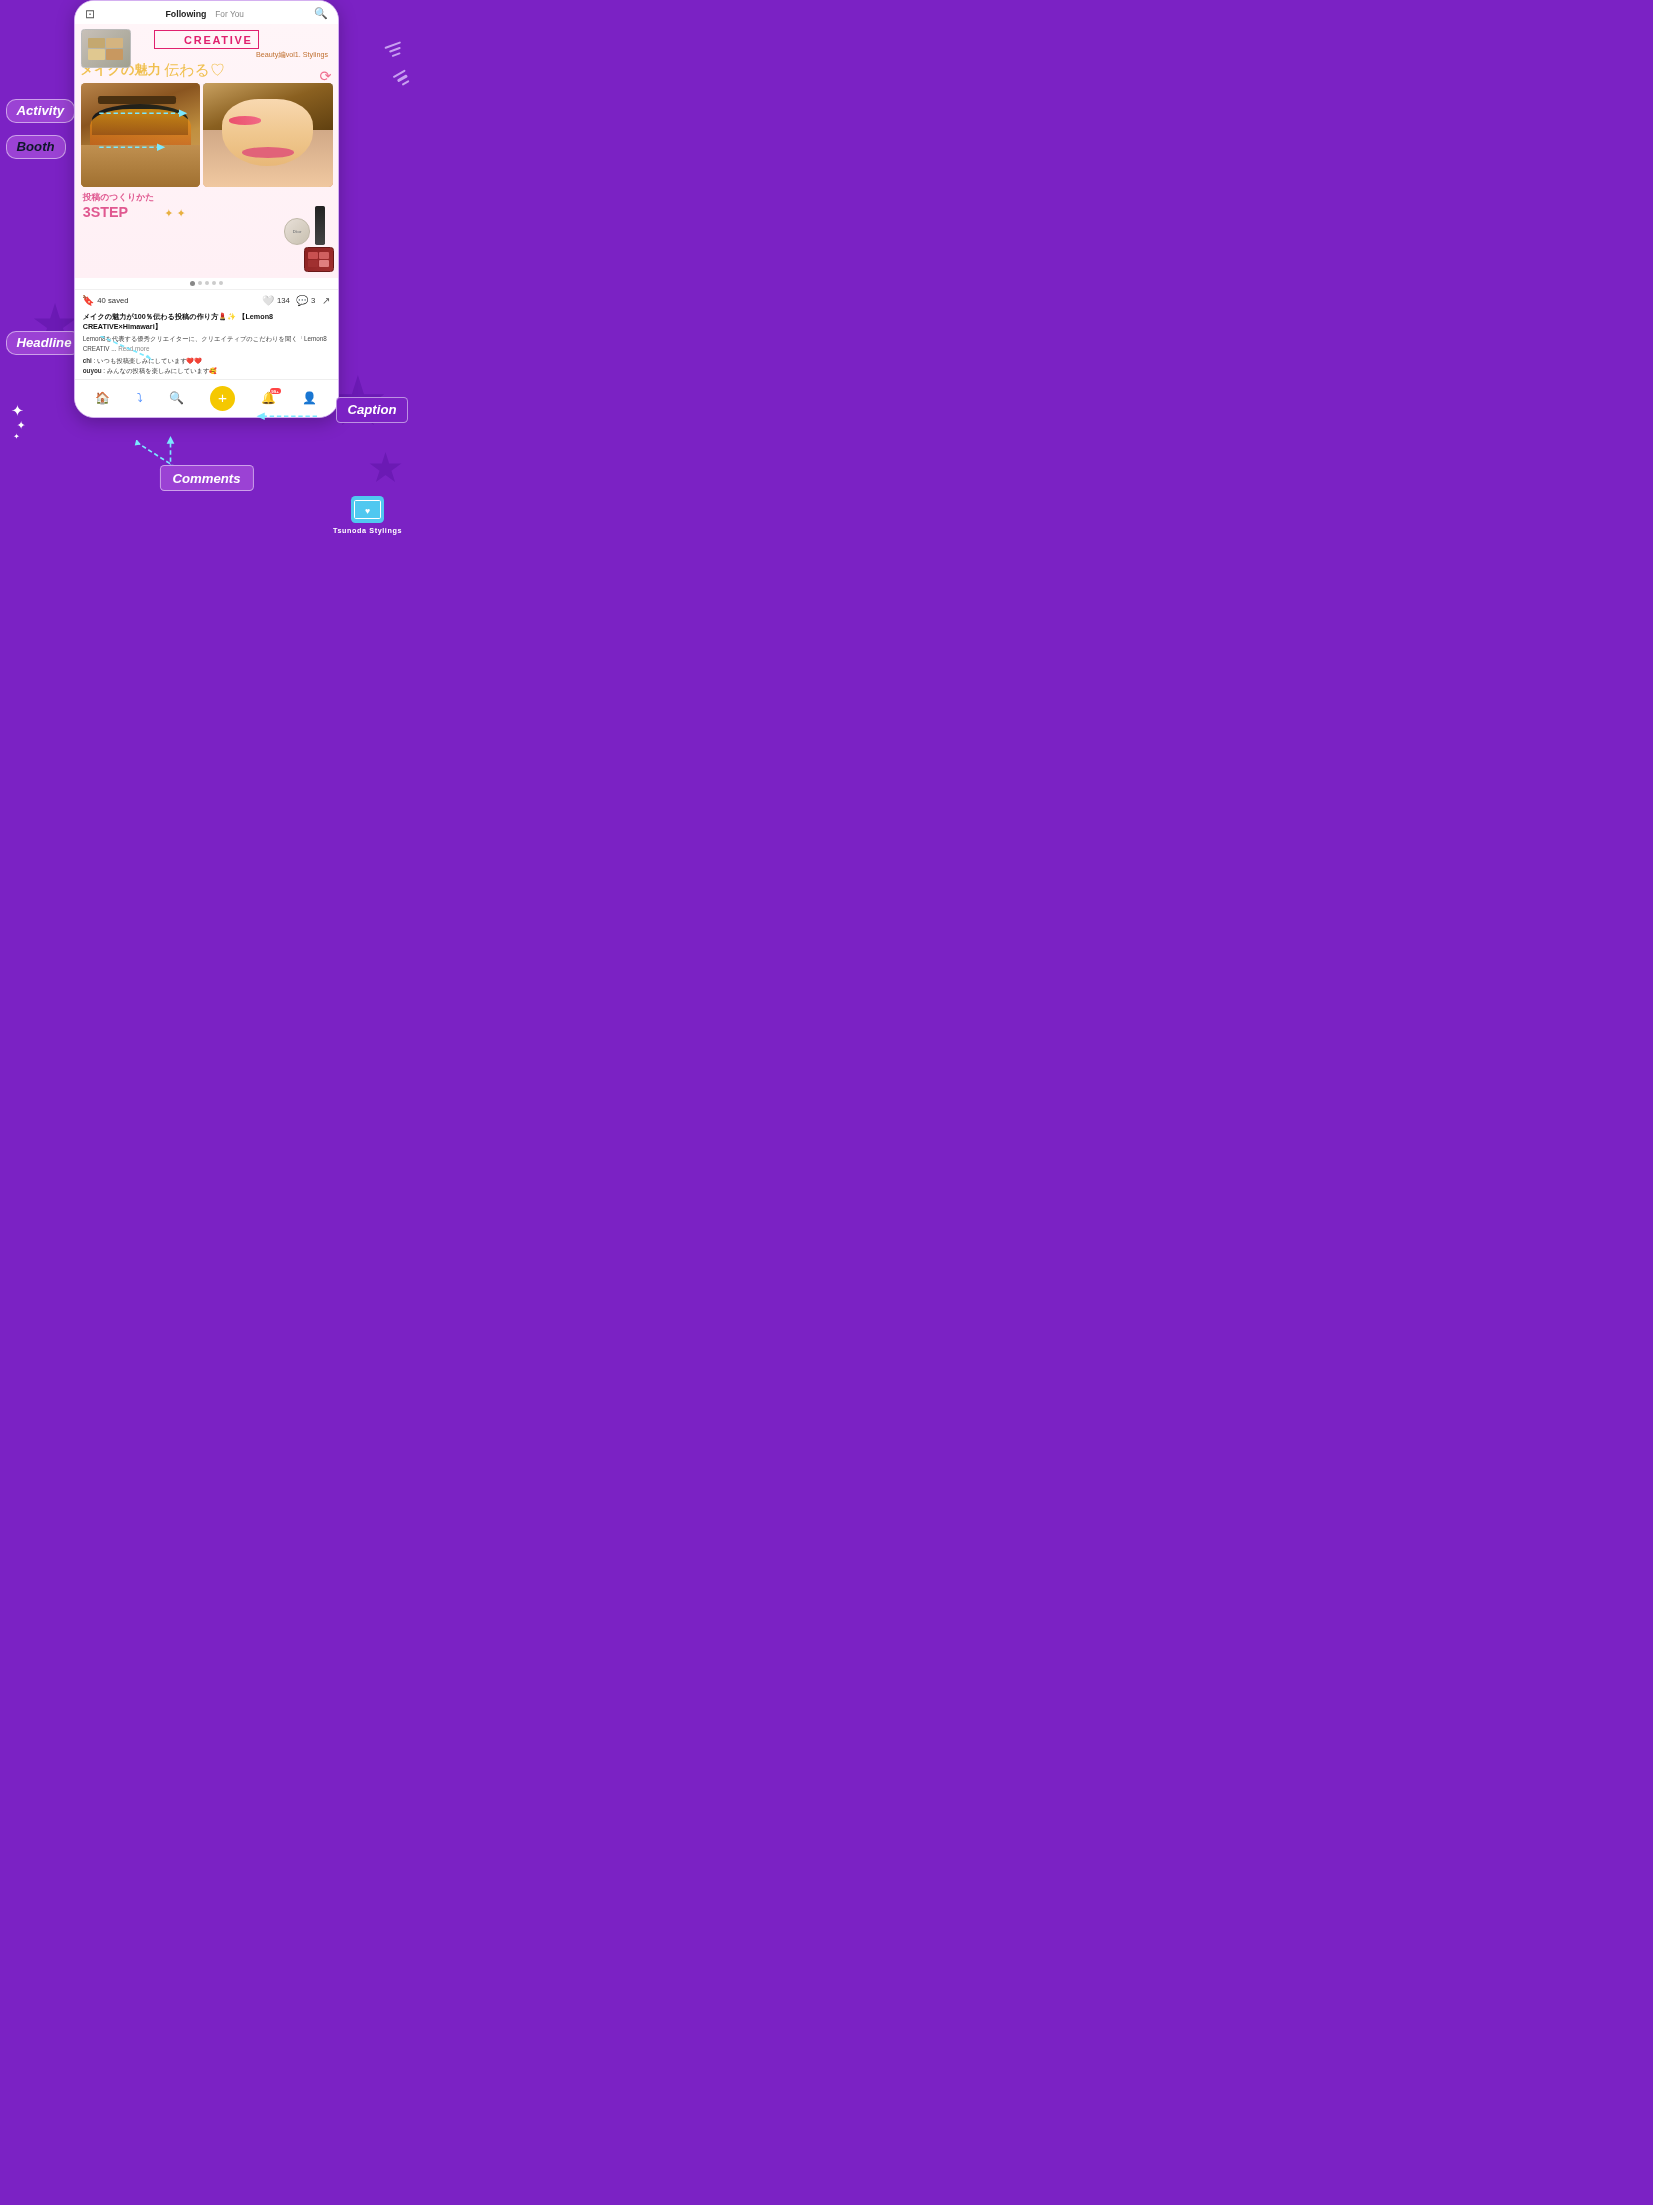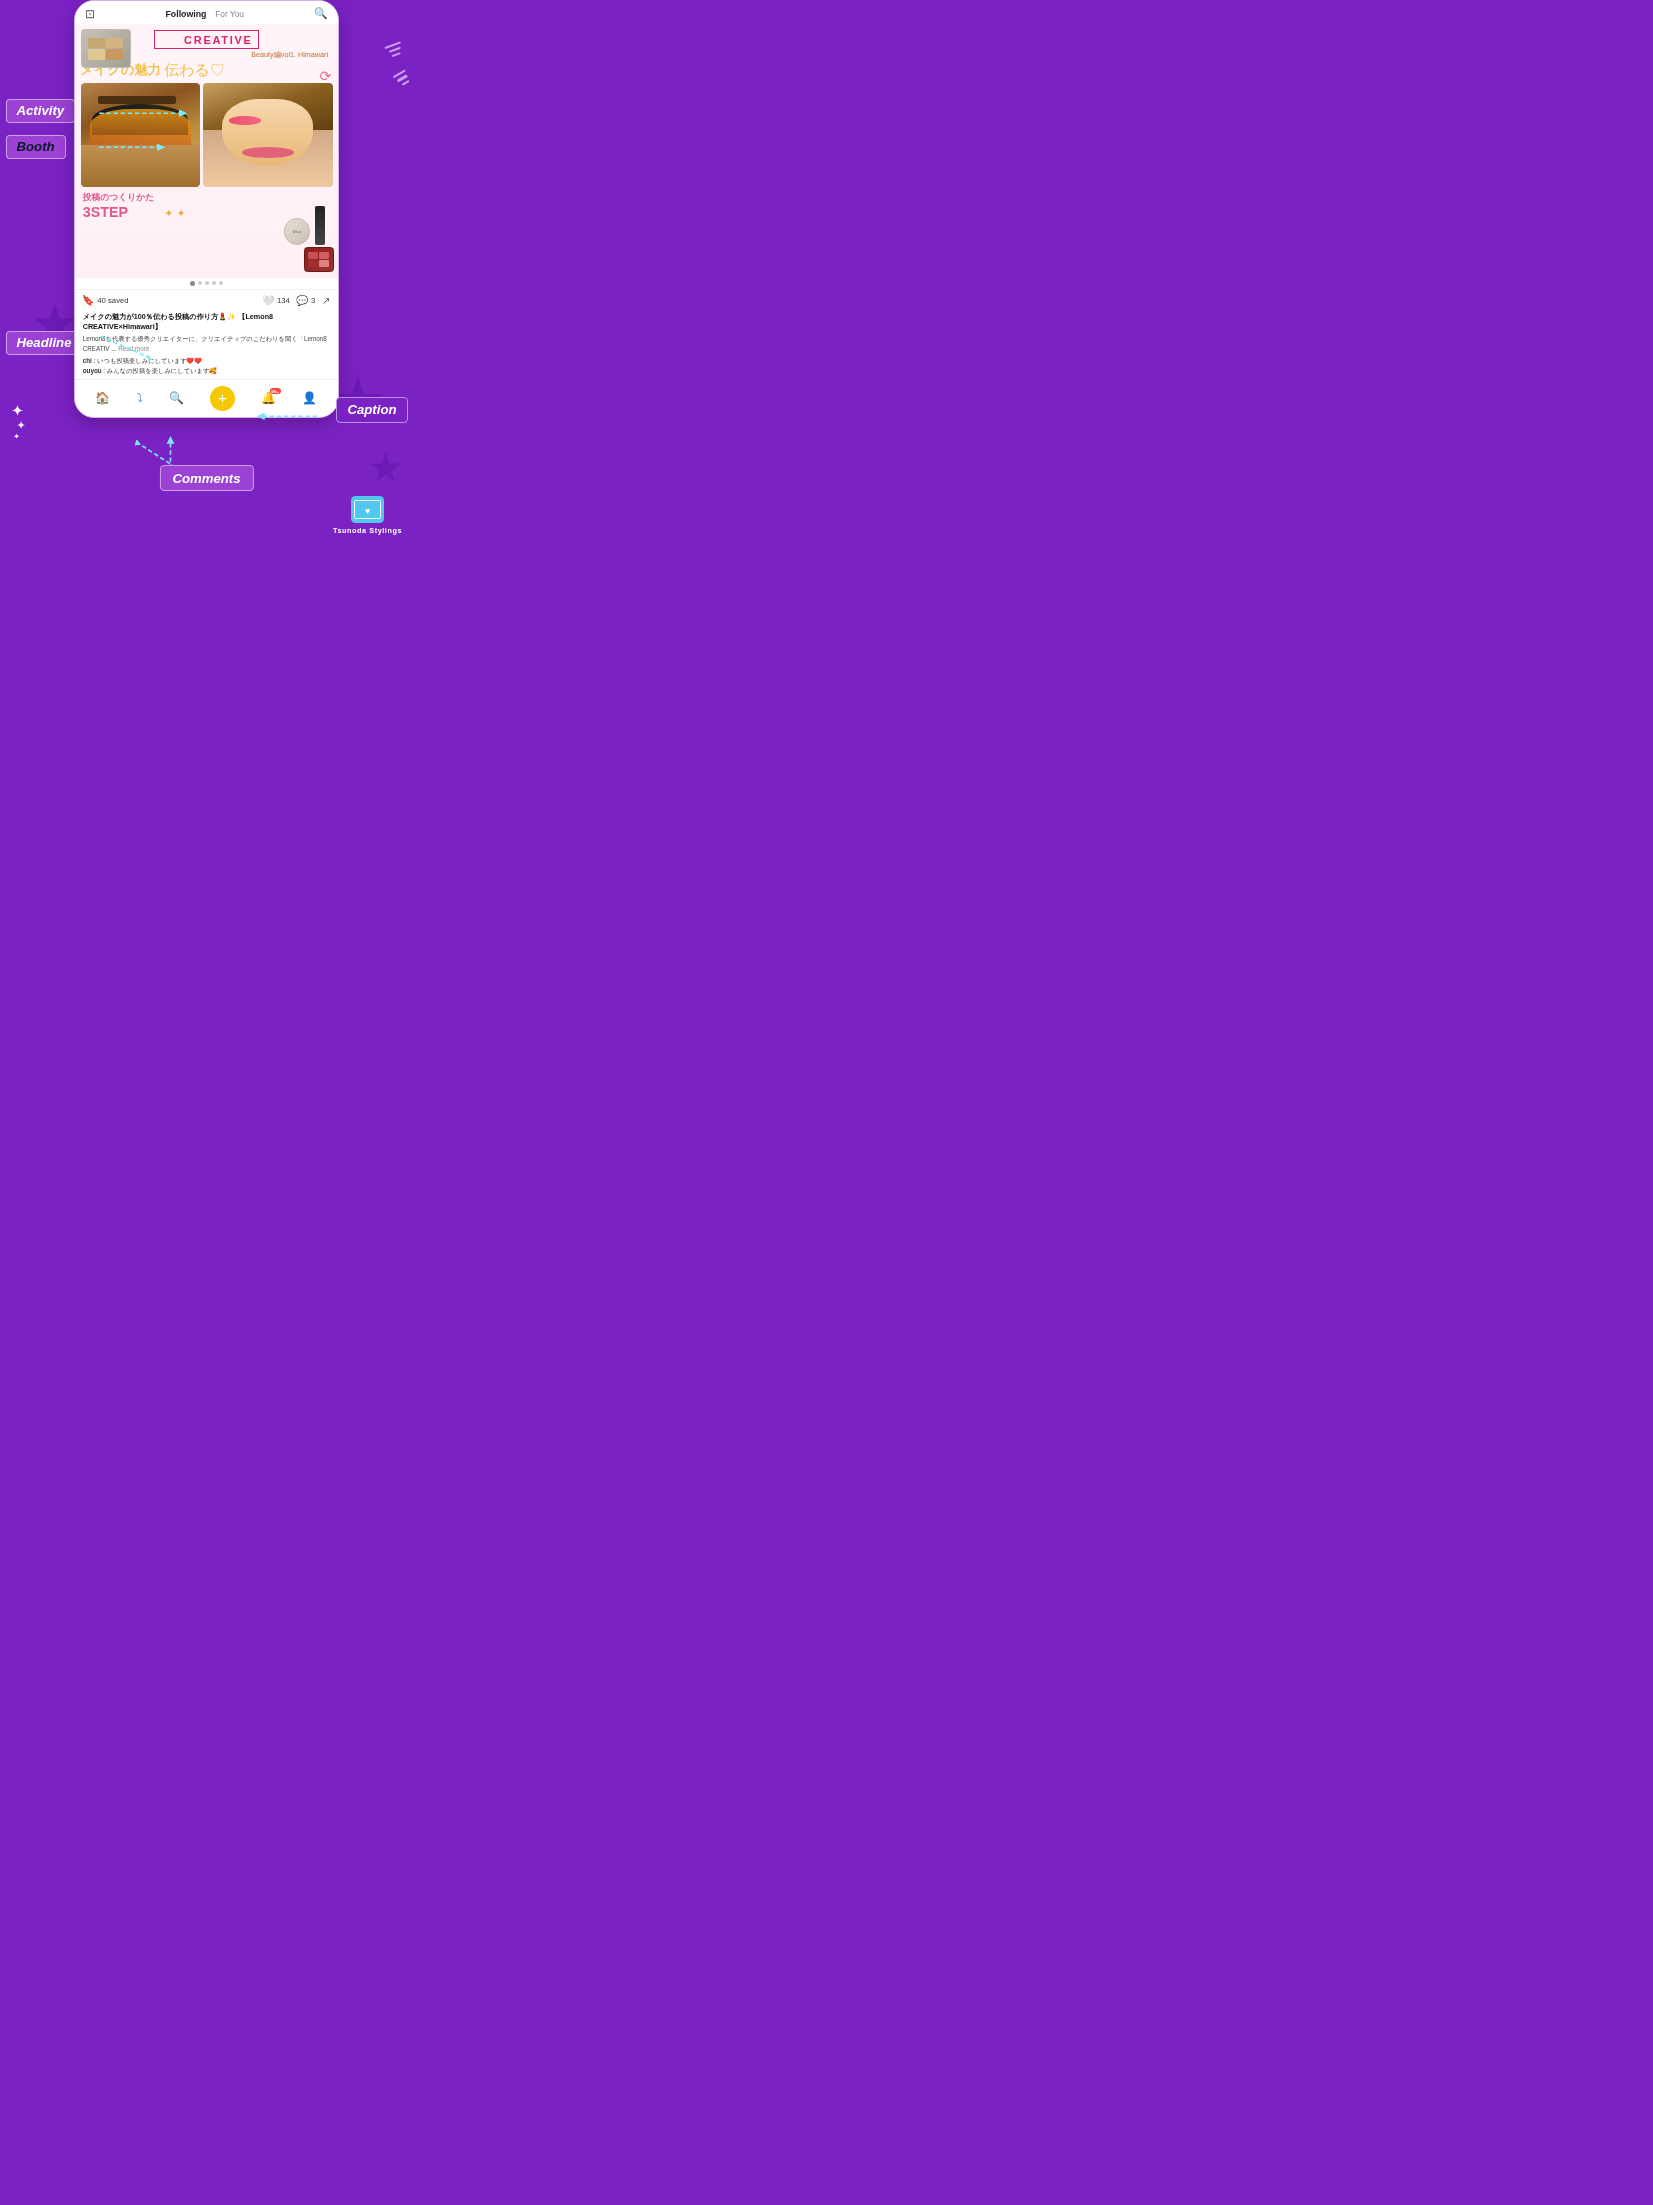--- a/index.html
+++ b/index.html
@@ -229,21 +229,21 @@
       color: white;
       font-size: 4.4px;
       padding: 0.6px 1.7px;
       border-radius: 4.4px;
       font-weight: 700;
     }
 
     
     .label-box {
       position: absolute;
-      border-radius: 4px;
+      border-radius: 10px;
       padding: 3.3px 10px;
       font-size: 13.2px;
       font-weight: 900;
       font-style: italic;
       border: 1.1px solid rgba(255,255,255,0.5);
     }
     .label-activity {
       background: #9B42D4;
       color: white;
       left: 5.5px;
@@ -413,21 +413,21 @@
               <div style="background:#e0c890;border-radius:1.1px;"></div>
               <div style="background:#c89860;border-radius:1.1px;"></div>
             </div>
           </div>
         </div>
 
         <div style="margin:6.6px auto 1.1px auto;width:105px;border:1.1px solid #e0206e;padding:2.2px 5.5px;text-align:right;display:block;">
           <span style="color:#e0206e;font-size:11px;font-weight:800;letter-spacing:1.7px;">CREATIVE</span>
         </div>
 
-        <div class="beauty-subtitle">Beauty編vol1.  Himawari</div>
+        <div class="beauty-subtitle">Beauty編vol1.  Stylings</div>
 
         <div style="padding:1.1px 5.5px 0 5.5px;display:flex;align-items:center;gap:3.3px;">
           <span style="font-size:13.2px;color:#f0c050;font-weight:900;">メイクの魅力</span>
           <span style="font-size:15px;color:#f0c050;">伝わる♡</span>
         </div>
 
         <div class="photo-grid">
 
           <div class="photo-left">
             <div style="width:100%;height:100%;background:linear-gradient(160deg,#b8844a 0%,#8a5520 30%,#c09040 60%,#d4a060 100%);position:relative;overflow:hidden;">

